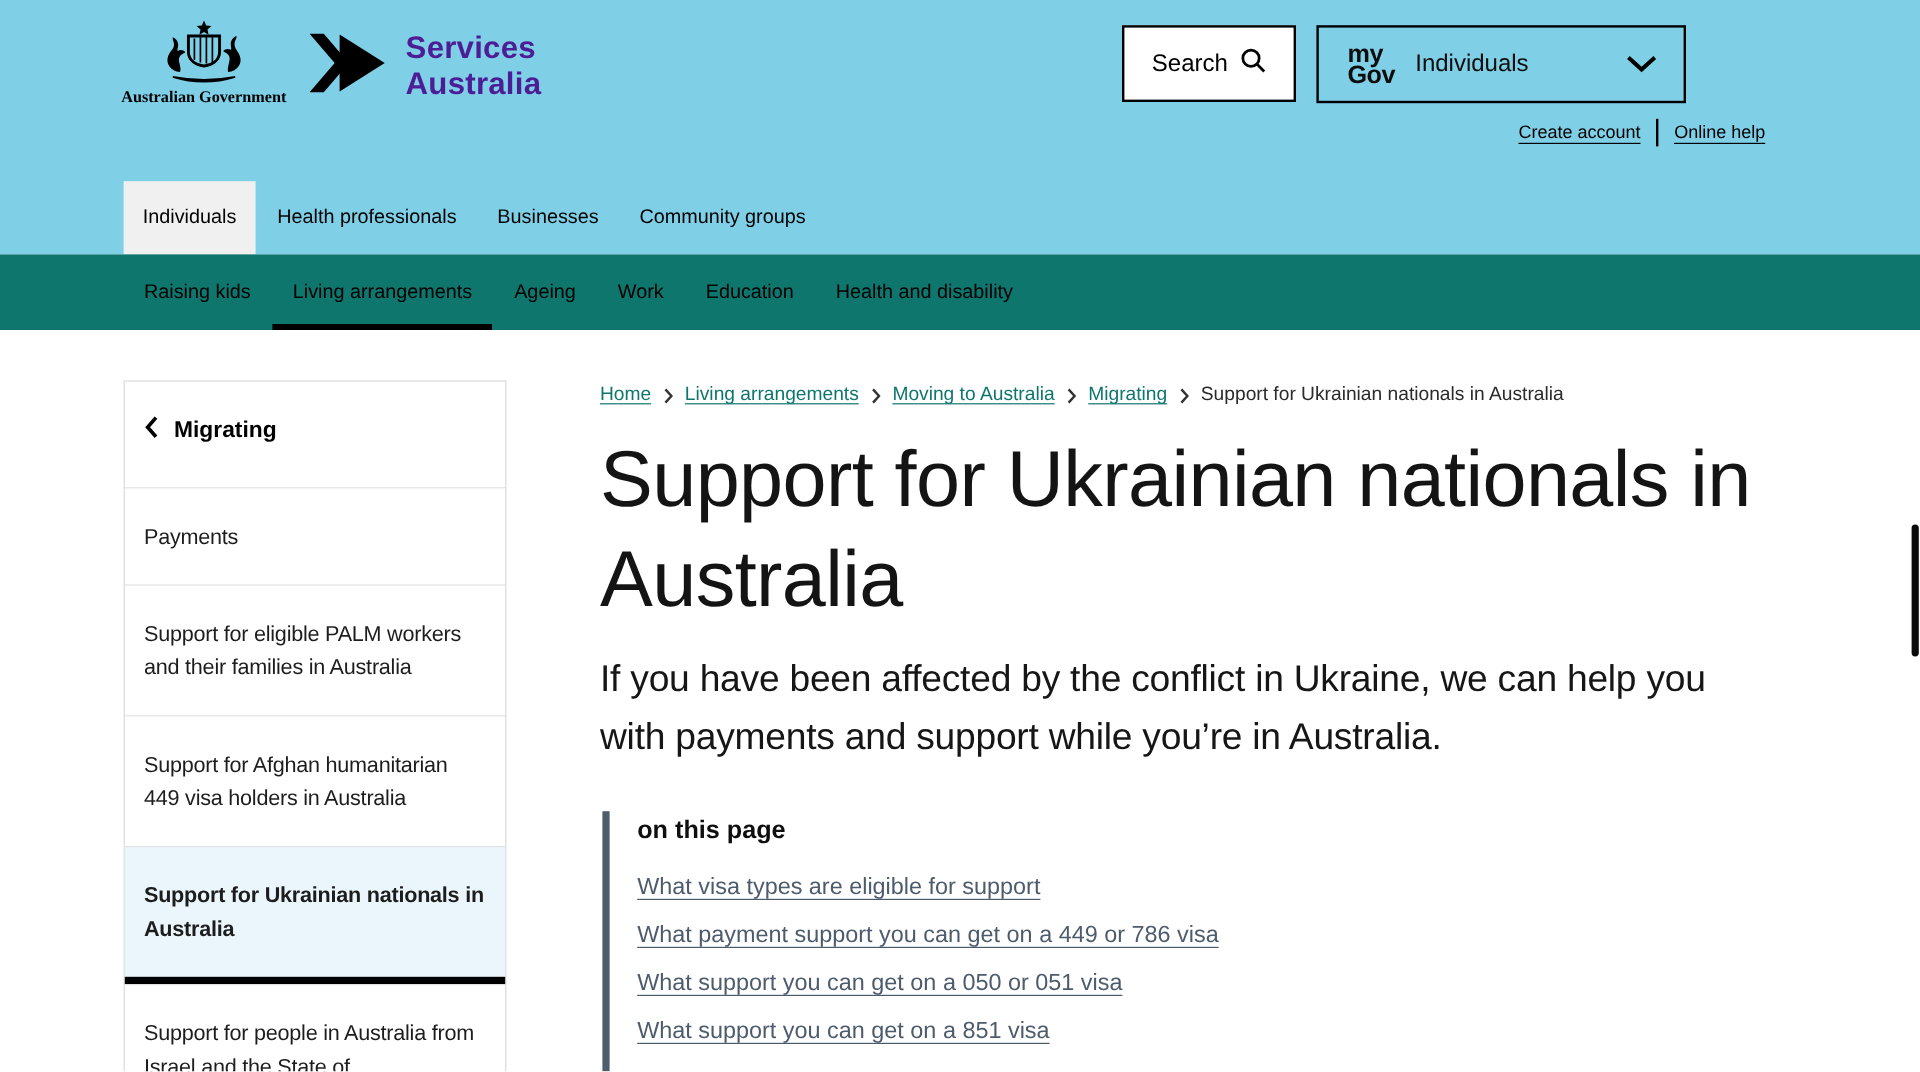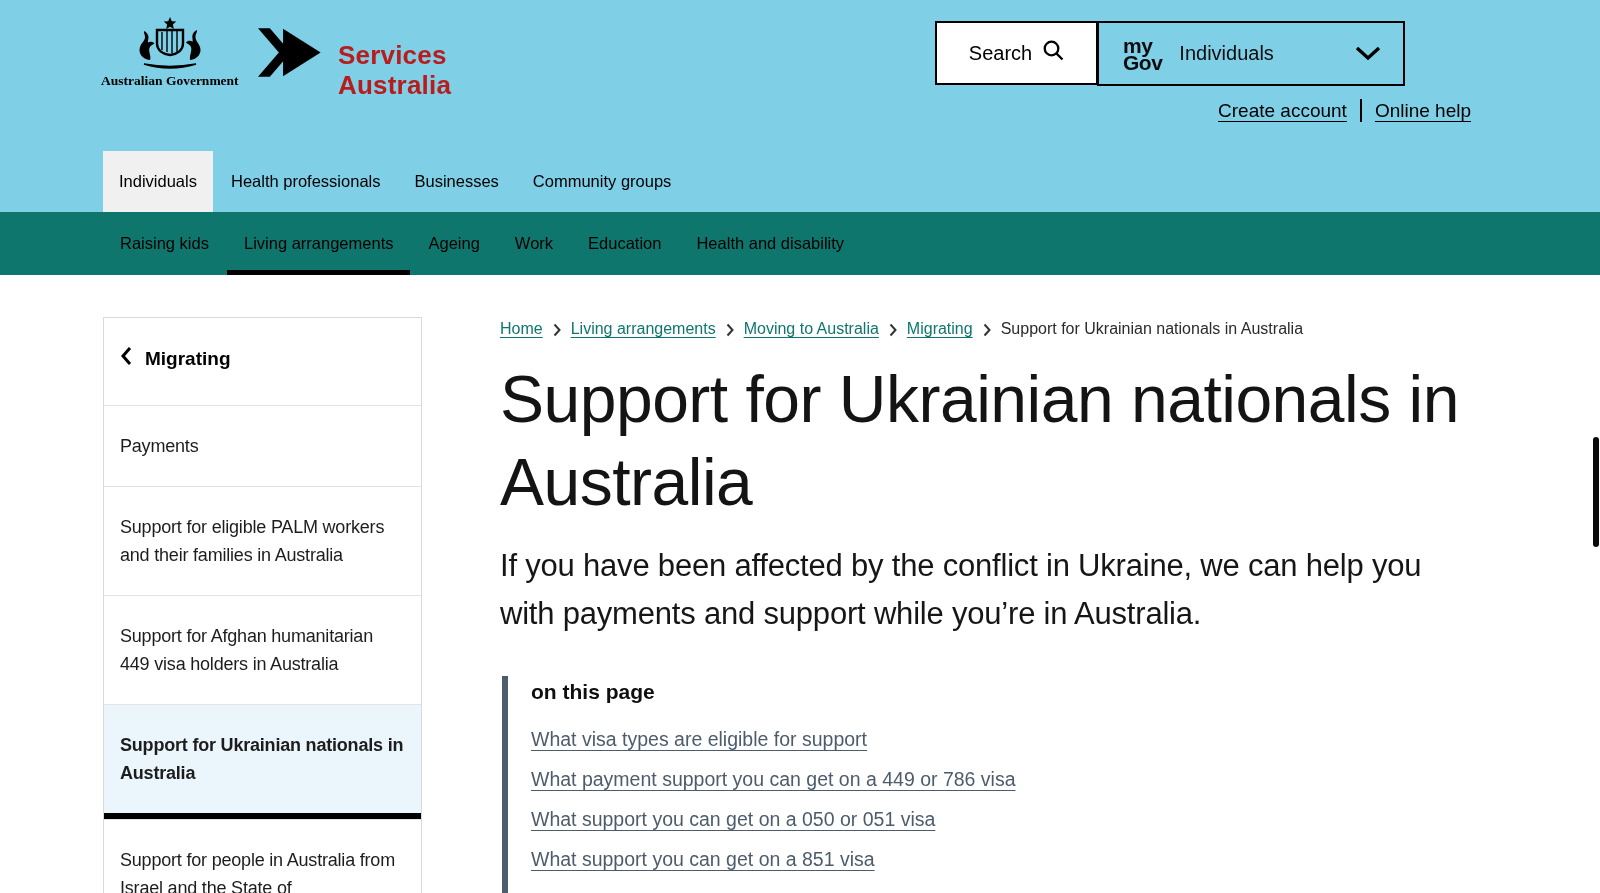--- a/index.html
+++ b/index.html
@@ -8,32 +8,32 @@
   .page { position:relative; width:1600px; height:893px; overflow:hidden; background:#fff; }
 
   
   .header { position:absolute; left:0; top:0; width:1600px; height:212px; background:#7fcfe7; }
 
   .gov-brand { position:absolute; left:101px; top:16px; width:137px; text-align:center; }
   .gov-brand svg { display:block; margin:0 auto; }
   .gov-brand .gov-caption { font-family:"Liberation Serif", serif; font-weight:bold; font-size:13.5px; margin-top:3px; white-space:nowrap; color:#000; }
 
   .brand-logo { position:absolute; left:258px; top:20px; display:flex; }
-  .brand-text { margin-left:16px; margin-top:20px; font-size:26px; line-height:30px; font-weight:600; letter-spacing:0.2px; color:#b91c1c; }
-
-  .search-btn { position:absolute; left:935px; top:21px; width:163px; height:64px; background:#fff; border:2px solid #000; display:flex; align-items:center; justify-content:center; gap:11px; font-size:20px; color:#000; cursor:pointer; }
+  .brand-text { margin-left:16px; margin-top:4px; font-size:26px; line-height:30px; font-weight:600; letter-spacing:0.2px; color:#4c1d95; }
+
+  .search-btn { position:absolute; left:935px; top:21px; width:145px; height:64px; background:#fff; border:2px solid #000; display:flex; align-items:center; justify-content:center; gap:11px; font-size:20px; color:#000; cursor:pointer; }
 
   .mygov-widget { position:absolute; left:1097px; top:21px; width:308px; height:65px; border:2px solid #000; display:flex; }
   .mygov-main { flex:1; display:flex; align-items:center; padding-left:24px; cursor:pointer; }
   .mygov-logo { font-weight:800; font-size:21px; line-height:17px; letter-spacing:-0.5px; color:#0d0d0d; }
   .mygov-audience { font-size:20px; margin-left:17px; color:#0d0d0d; }
   .mygov-chevron { margin-left:auto; margin-right:22px; display:flex; }
   .signin-btn { width:110px; background:#000; color:#fff; display:flex; align-items:center; justify-content:center; font-size:20px; cursor:pointer; }
 
-  .account-links { position:absolute; top:99px; right:129px; display:flex; align-items:center; gap:13px; font-size:19px; }
+  .account-links { position:absolute; top:99px; right:129px; display:flex; align-items:center; gap:13px; font-size:15px; }
   .account-links a { color:#000; text-decoration:underline; text-underline-offset:4px; cursor:pointer; }
   .account-divider { width:2px; height:23px; background:#000; }
 
   
   .primary-nav { position:absolute; left:103px; bottom:0; height:61px; display:flex; }
   .ptab { display:flex; align-items:center; padding:0 16px; margin-right:2px; font-size:16.5px; color:#000; cursor:pointer; }
   .ptab.active { background:#f0f0f0; }
 
   
   .secondary-nav { position:absolute; left:0; top:212px; width:1600px; height:63px; background:#0f766e; display:flex; padding-left:103px; }

